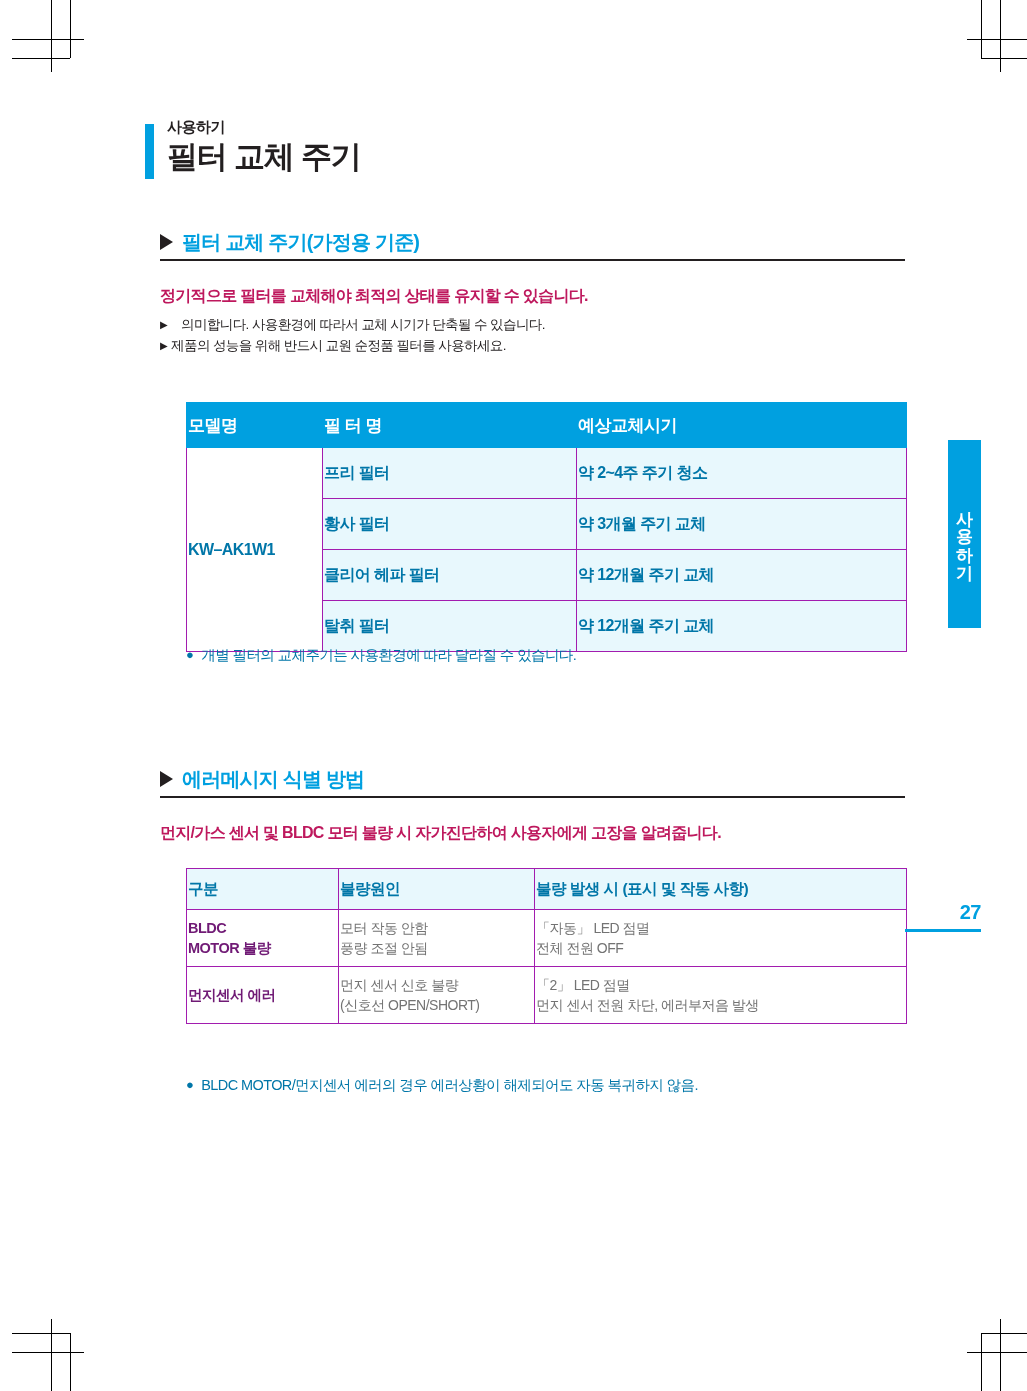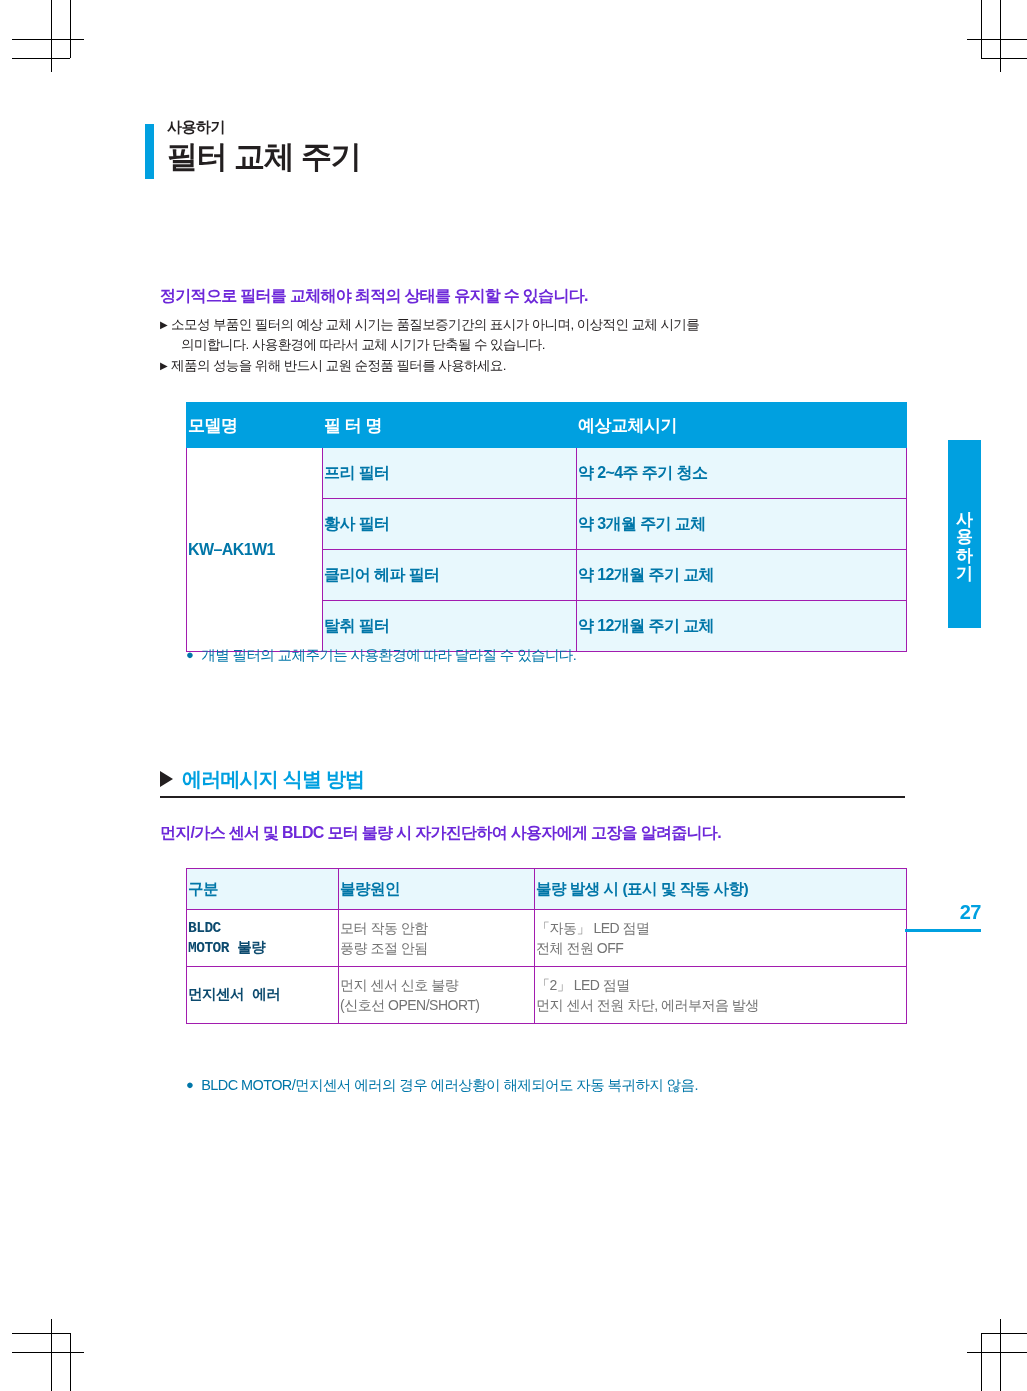--- a/index.html
+++ b/index.html
@@ -99,21 +99,21 @@
     width: 100%;
   }
 
   
   .lead {
     position: absolute;
     left: 148px;
     font-size: 16px;
     font-weight: bold;
     letter-spacing: -0.7px;
-    color: #6d28d9;
+    color: #be185d;
     line-height: 22px;
   }
   .bullets {
     position: absolute;
     left: 148px;
     width: 760px;
     font-size: 13.5px;
     letter-spacing: -0.6px;
     color: #231f20;
     line-height: 20px;
@@ -191,24 +191,23 @@
   }
   #error-table td {
     height: 54px;
     font-size: 14px;
     letter-spacing: -0.5px;
     color: #737373;
     background: #ffffff;
     line-height: 20px;
   }
   #error-table td.cat {
-    color: #0c4a6e;
+    color: #701a75;
     font-weight: bold;
     font-size: 14.5px;
-    font-family: Liberation Mono, monospace;
   }
 
   
   .note {
     position: absolute;
     left: 174px;
     font-size: 14.5px;
     letter-spacing: -0.6px;
     color: #0076a8;
     line-height: 20px;
@@ -298,28 +297,34 @@
     <div class="chapter-text">
       <div class="kicker">사용하기</div>
       <div class="title">필터 교체 주기</div>
     </div>
   </div>
 
   <div class="side-tab">
     <span>사용하기</span>
   </div>
 
+  <div class="section-head" style="top:230px;">
+    <div class="row">
+      <div class="tri"></div>
+      <div class="label">필터 교체 주기(가정용 기준)</div>
+    </div>
+    <div class="rule"></div>
+  </div>
 
   <div class="lead" style="top:285px;">정기적으로 필터를 교체해야 최적의 상태를 유지할 수 있습니다.</div>
 
   <div class="bullets" style="top:315px;">
     <div class="b">
       <div class="mark">▶</div>
       <div class="txt">
-        <span>소모성 부품인 필터의 예상 교체 시기는 품질보증기간의 표시가 아니며, 이상적인 교체 시기를</span>
         <span class="l2">의미합니다. 사용환경에 따라서 교체 시기가 단축될 수 있습니다.</span>
       </div>
     </div>
     <div class="b">
       <div class="mark">▶</div>
       <div class="txt">
         <span>제품의 성능을 위해 반드시 교원 순정품 필터를 사용하세요.</span>
       </div>
     </div>
   </div>

